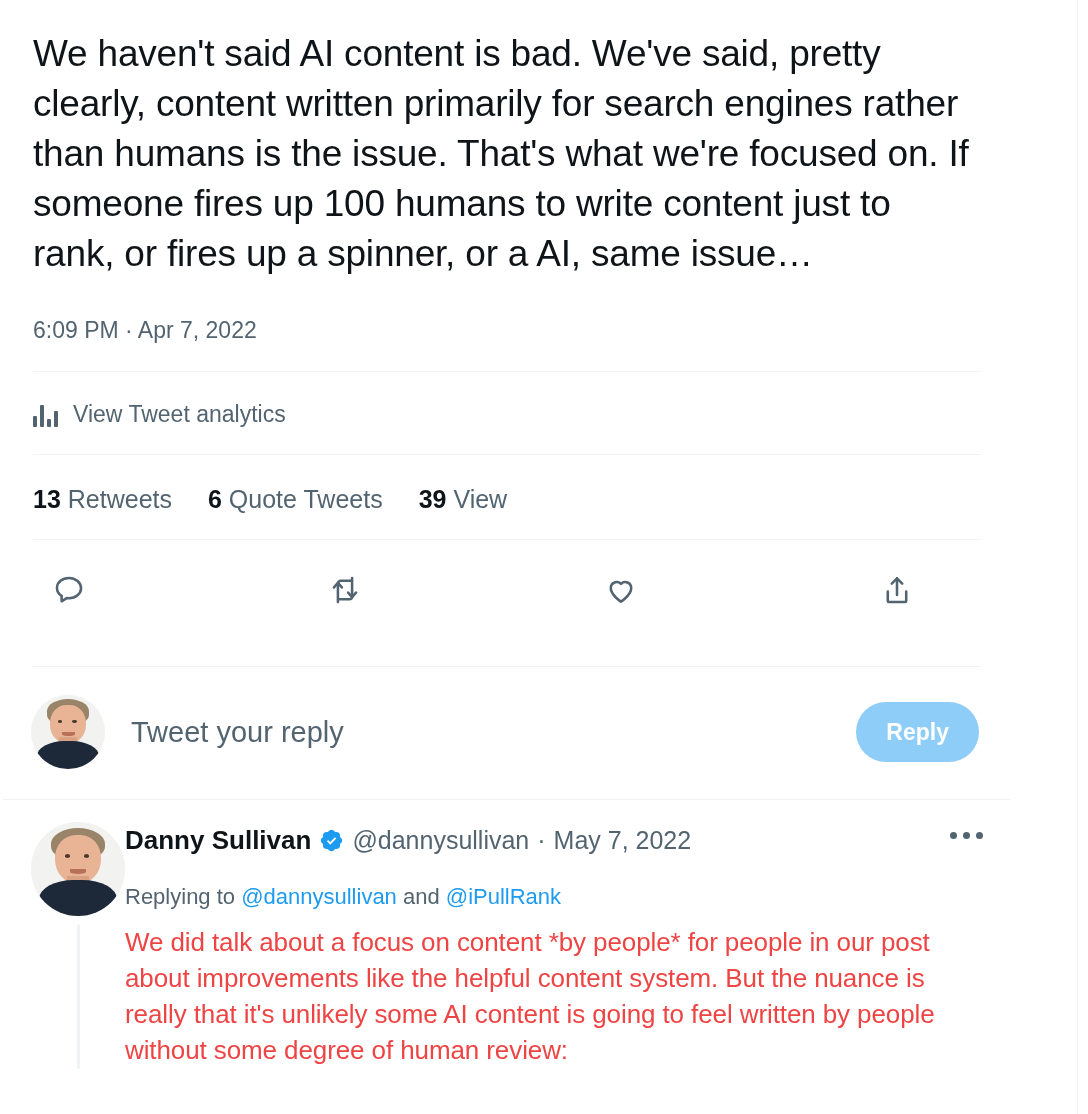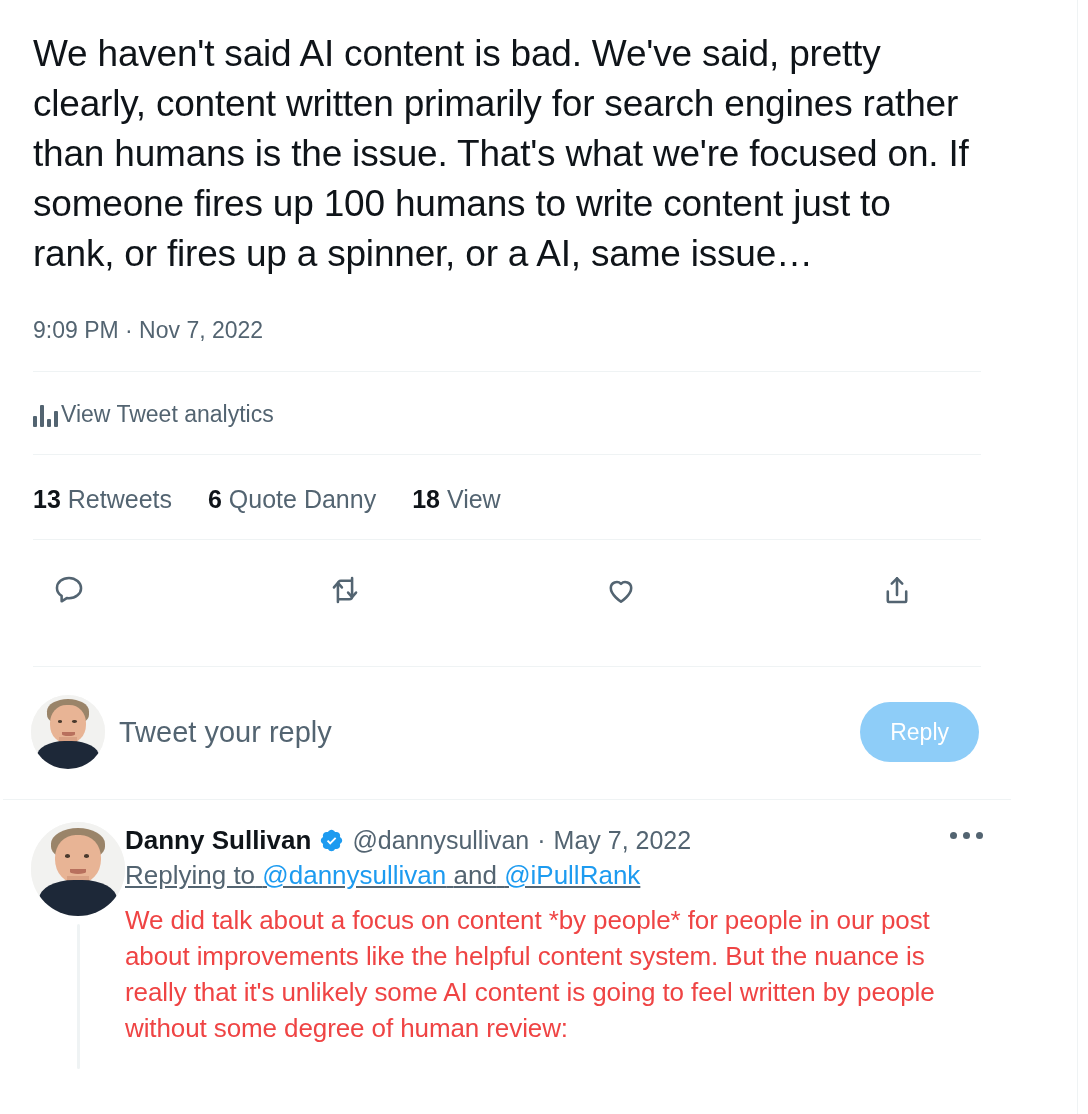--- a/index.html
+++ b/index.html
@@ -63,20 +63,21 @@
   .divider-full {
     height: 1px;
     background: #eff3f4;
     width: 100%;
   }
 
   
   .analytics-row {
     display: flex;
     align-items: center;
+    gap: 12px;
     padding: 28px 30px 0 30px;
   }
 
   .analytics-icon {
     display: inline-flex;
     align-items: flex-end;
     gap: 3px;
     height: 25px;
     width: 28px;
   }
@@ -126,21 +127,21 @@
     background: transparent;
     border: none;
   }
   .action-btn svg { display: block; }
 
   
   .composer {
     display: flex;
     align-items: center;
     padding: 28px 32px 30px 28px;
-    gap: 14px;
+    gap: 26px;
   }
   .avatar {
     width: 74px;
     height: 74px;
     border-radius: 50%;
     flex: 0 0 74px;
     overflow: hidden;
     position: relative;
     background: #f4f4f4;
   }
@@ -162,21 +163,21 @@
   .composer-placeholder {
     flex: 1;
     font-size: 29px;
     color: #536471;
     line-height: 36px;
   }
   .reply-button {
     background: #8ecdf8;
     color: #ffffff;
     font-size: 23px;
-    font-weight: 400;
+    font-weight: 700;
     border: none;
     border-radius: 999px;
     padding: 17px 30px;
     cursor: default;
     line-height: 26px;
   }
 
   
   .reply-tweet {
     display: flex;
@@ -230,25 +231,24 @@
     align-items: center;
     cursor: pointer;
     padding: 6px;
   }
   .more-menu span {
     width: 7px; height: 7px; border-radius: 50%; background: #536471;
     display: block;
   }
 
   .replying-to {
-    font-size: 26px;
+    font-size: 22px;
     color: #536471;
     line-height: 38px;
-    margin-top: 0;
-    text-decoration: underline;
+    margin-top: 22px;
   }
   .replying-to a { color: #1d9bf0; text-decoration: none; cursor: pointer; }
 
   .reply-body {
     font-size: 26px;
     line-height: 36px;
     color: #ef4444;
     margin-top: 8px;
     letter-spacing: -0.1px;
   }
@@ -257,21 +257,21 @@
 <body>
 
 <div class="page">
 
   <div class="column-border-right"></div>
 
   <div class="content">
 
     <div class="tweet-text">We haven't said AI content is bad. We've said, pretty clearly, content written primarily for search engines rather than humans is the issue. That's what we're focused on. If someone fires up 100 humans to write content just to rank, or fires up a spinner, or a AI, same issue…</div>
 
-    <div class="timestamp-row">9:09 PM · Nov 7, 2022</div>
+    <div class="timestamp-row">6:09 PM · Apr 7, 2022</div>
 
     <div class="divider"></div>
 
     <div class="analytics-row">
       <span class="analytics-icon">
         <i></i>
           <i></i>
           <i></i>
           <i></i>
       </span>
@@ -280,24 +280,24 @@
 
     <div class="divider"></div>
 
     <div class="stats-row">
       <div class="stat">
         <b>13</b>
         <span>Retweets</span>
       </div>
       <div class="stat">
         <b>6</b>
-        <span>Quote Danny</span>
+        <span>Quote Tweets</span>
       </div>
       <div class="stat">
-        <b>18</b>
+        <b>39</b>
         <span>View</span>
       </div>
     </div>
 
     <div class="divider"></div>
 
     <div class="actions-row">
 
       <button class="action-btn">
         <span>

